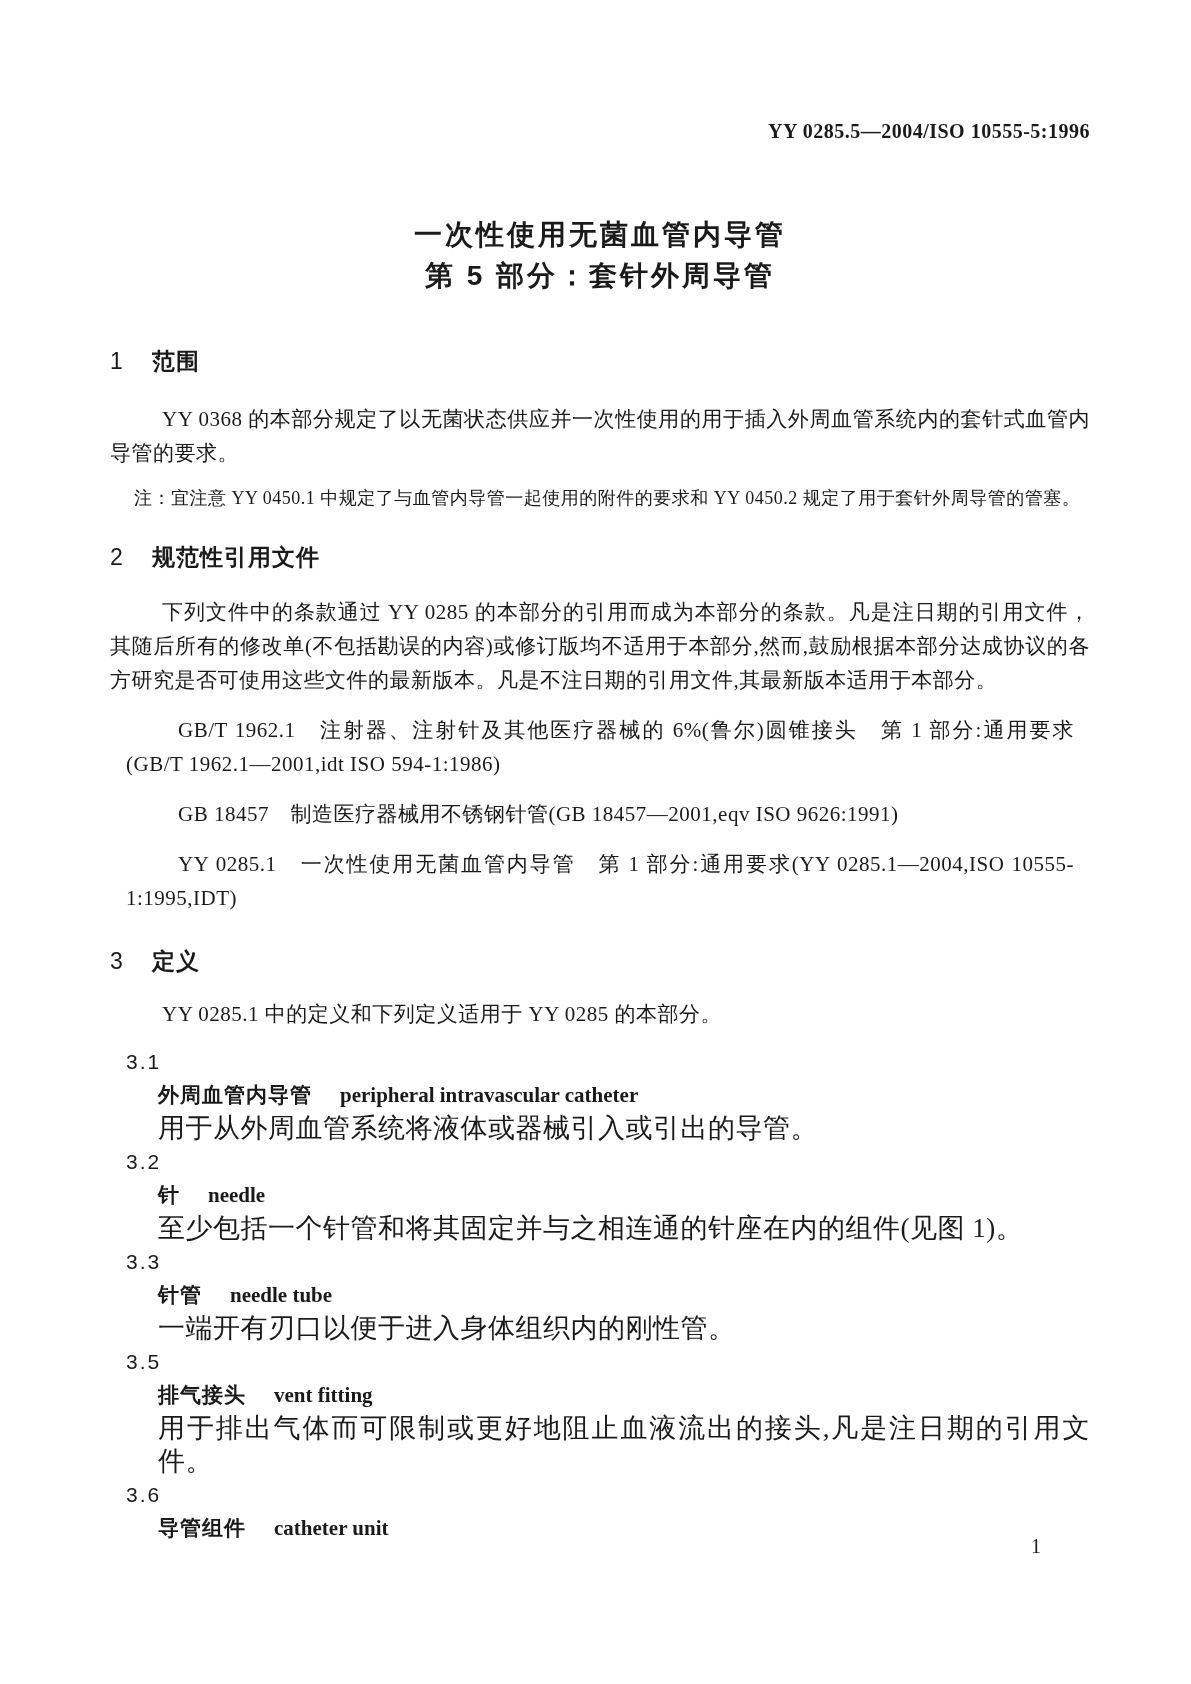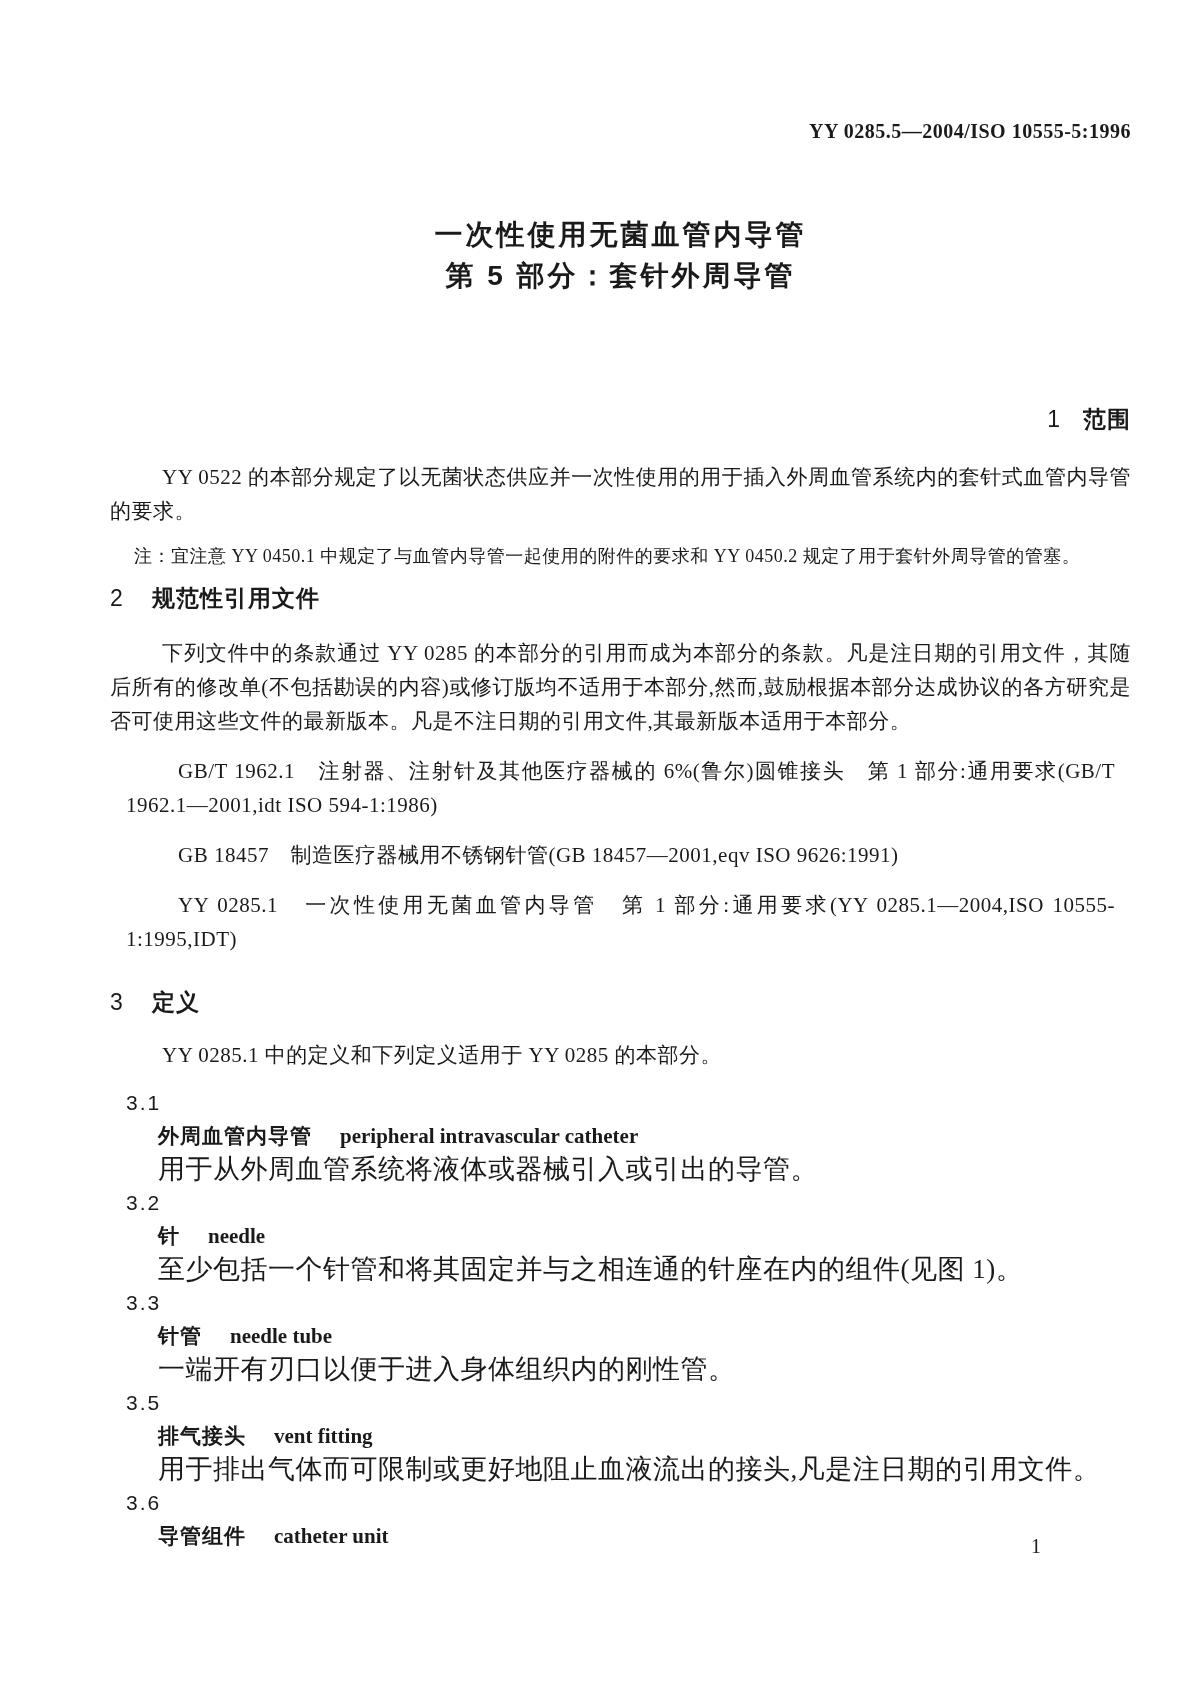--- a/index.html
+++ b/index.html
@@ -8,21 +8,21 @@
     background: #ffffff;
     color: #1a1a1a;
     font-family: "Liberation Serif", "DejaVu Serif", serif;
     position: relative;
     overflow: hidden;
   }
   .page {
     position: relative;
     width: 1191px; height: 1684px;
     box-sizing: border-box;
-    padding: 118px 60px 0 110px;
+    padding: 118px 101px 0 110px;
   }
   
   .doc-header {
     text-align: right;
     font-family: "Liberation Serif", "DejaVu Serif", serif;
     font-weight: bold;
     font-size: 20px;
     line-height: 26px;
     letter-spacing: 0.5px;
   }
@@ -38,22 +38,22 @@
   }
   
   .clause-heading {
     font-family: "Liberation Sans", "DejaVu Sans", sans-serif;
     font-weight: bold;
     font-size: 23px;
     line-height: 26px;
     letter-spacing: 1px;
   }
   .clause-heading .num { display: inline-block; min-width: 20px; margin-right: 22px; font-weight: normal; }
-  .h-scope   { margin-top: 110px; text-align: right; }
-  .h-refs    { margin-top: 13px; }
+  .h-scope   { margin-top: 52px; }
+  .h-refs    { margin-top: 30px; }
   .h-defs    { margin-top: 33px; }
   
   .para {
     margin: 0;
     font-size: 21px;
     line-height: 34px;
     text-align: justify;
     text-indent: 52px;
     letter-spacing: 0.5px;
   }
@@ -122,21 +122,21 @@
   <div class="doc-header">YY 0285.5—2004/ISO 10555-5:1996</div>
 
   <div class="doc-title">
     <div>一次性使用无菌血管内导管</div>
     <div>第 5 部分：套针外周导管</div>
   </div>
 
   <div class="clause-heading h-scope">
     <span class="num">1</span><span>范围</span>
   </div>
-  <p class="para p-scope">YY 0522 的本部分规定了以无菌状态供应并一次性使用的用于插入外周血管系统内的套针式血管内导管的要求。</p>
+  <p class="para p-scope">YY 0368 的本部分规定了以无菌状态供应并一次性使用的用于插入外周血管系统内的套针式血管内导管的要求。</p>
   <div class="note">注：宜注意 YY 0450.1 中规定了与血管内导管一起使用的附件的要求和 YY 0450.2 规定了用于套针外周导管的管塞。</div>
 
   <div class="clause-heading h-refs">
     <span class="num">2</span><span>规范性引用文件</span>
   </div>
   <p class="para p-refs">下列文件中的条款通过 YY 0285 的本部分的引用而成为本部分的条款。凡是注日期的引用文件，其随后所有的修改单(不包括勘误的内容)或修订版均不适用于本部分,然而,鼓励根据本部分达成协议的各方研究是否可使用这些文件的最新版本。凡是不注日期的引用文件,其最新版本适用于本部分。</p>
   <div class="refs-list">
     <p class="para ref-item">GB/T 1962.1　注射器、注射针及其他医疗器械的 6%(鲁尔)圆锥接头　第 1 部分:通用要求(GB/T 1962.1—2001,idt ISO 594-1:1986)</p>
     <p class="para ref-item">GB 18457　制造医疗器械用不锈钢针管(GB 18457—2001,eqv ISO 9626:1991)</p>
     <p class="para ref-item">YY 0285.1　一次性使用无菌血管内导管　第 1 部分:通用要求(YY 0285.1—2004,ISO 10555-1:1995,IDT)</p>

